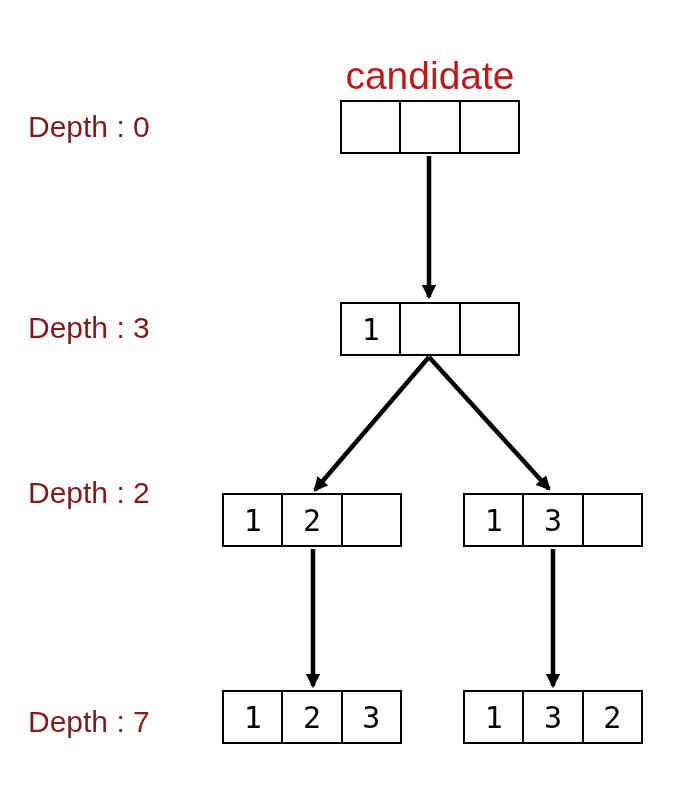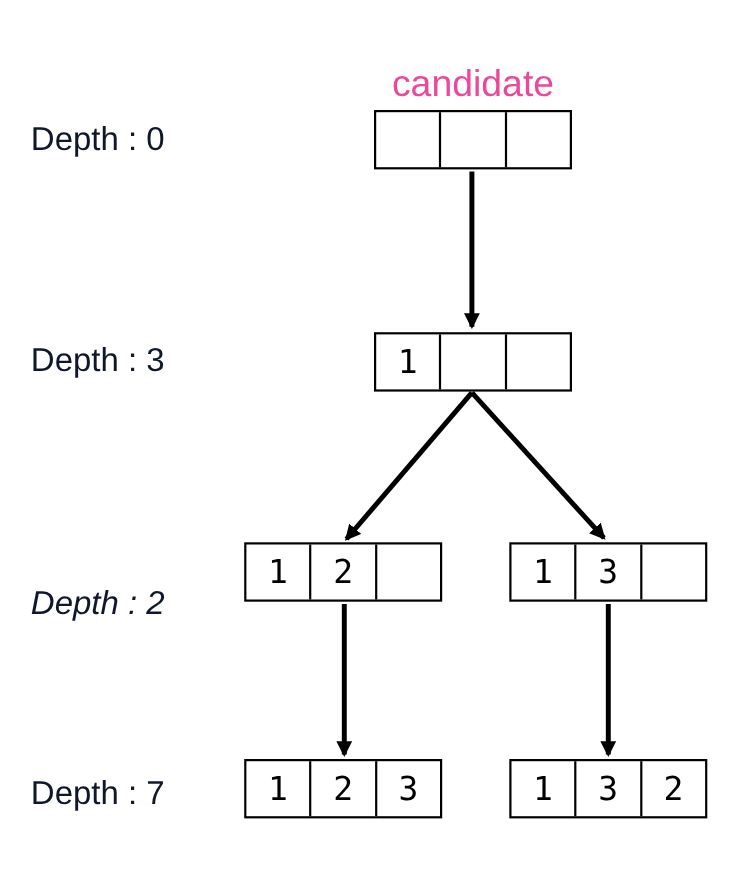--- a/index.html
+++ b/index.html
@@ -13,32 +13,32 @@
     width: 682px;
     height: 798px;
     background: #ffffff;
     overflow: hidden;
   }
   .depth-label {
     position: absolute;
     left: 28px;
     font-size: 30px;
     line-height: 36px;
-    color: #0f172a;
+    color: #7f1d1d;
     white-space: pre;
   }
   .title-label {
     position: absolute;
     left: 340px;
     width: 180px;
     top: 60px;
     text-align: center;
-    font-size: 34px;
+    font-size: 39px;
     line-height: 32px;
-    color: #ec4899;
+    color: #b91c1c;
   }
   .array-box {
     position: absolute;
     width: 180px;
     height: 54px;
     box-sizing: border-box;
     border: 2px solid #000000;
     display: flex;
     background: #ffffff;
   }
@@ -55,21 +55,21 @@
   }
   .array-cell:last-child { border-right: none; }
   .pos-d0  { left: 340px; top: 100px; }
   .pos-d1  { left: 340px; top: 302px; }
   .pos-d2l { left: 222px; top: 493px; }
   .pos-d2r { left: 463px; top: 493px; }
   .pos-d3l { left: 222px; top: 690px; }
   .pos-d3r { left: 463px; top: 690px; }
   .lbl-0 { top: 109px; }
   .lbl-1 { top: 310px; }
-  .lbl-2 { top: 531px; font-style: italic; }
+  .lbl-2 { top: 475px; }
   .lbl-3 { top: 704px; }
   .arrow-layer {
     position: absolute;
     left: 0; top: 0;
     width: 682px;
     height: 798px;
     pointer-events: none;
   }
   .arrow-line {
     stroke: #000000;

